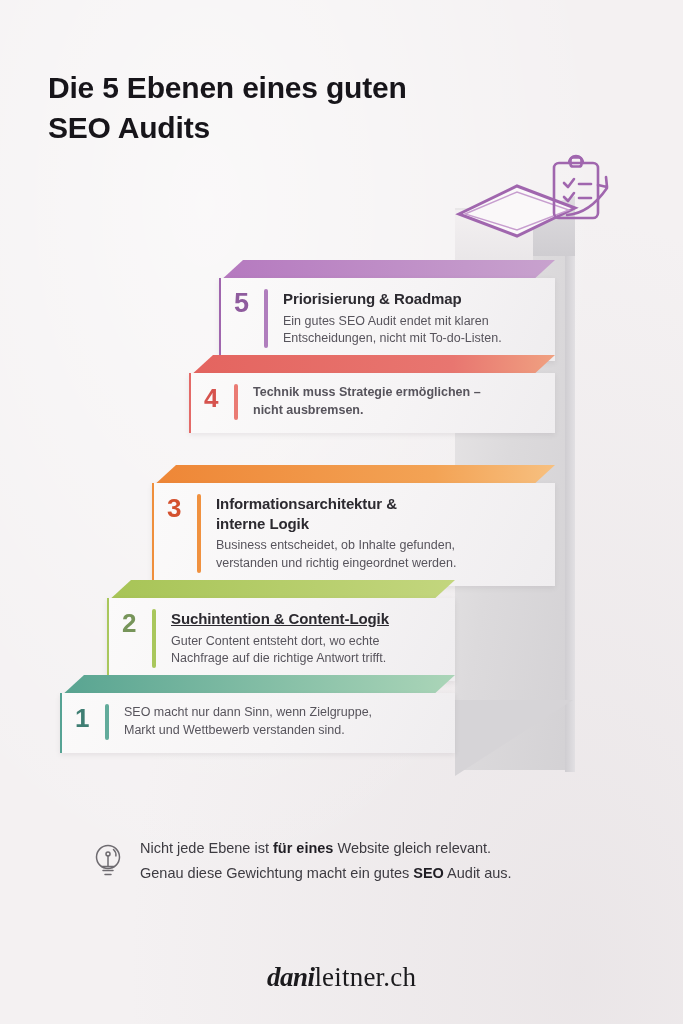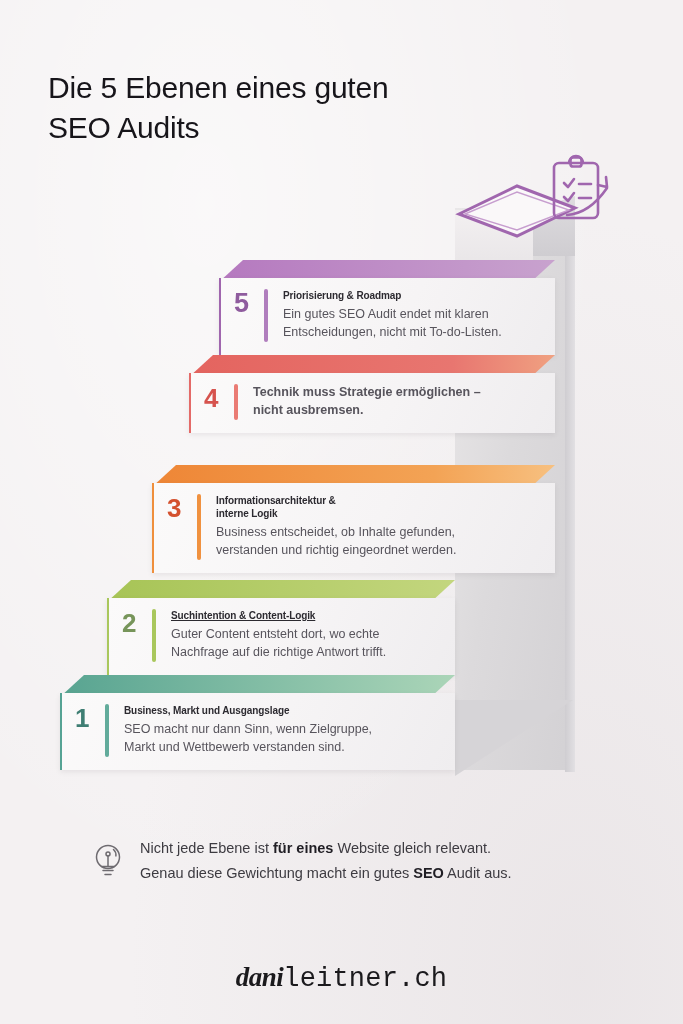--- a/index.html
+++ b/index.html
@@ -28,21 +28,21 @@
   }
 
   
   .title {
     position: absolute;
     left: 48px;
     top: 68px;
     width: 560px;
     font-size: 30px;
     line-height: 1.33;
-    font-weight: 400;
+    font-weight: 700;
     letter-spacing: -0.2px;
     color: #17151a;
     z-index: 8;
   }
 
   
   .stage {
     position: absolute;
     left: 0;
     top: 140px;
@@ -175,21 +175,21 @@
     flex: 0 0 4px;
     width: 4px;
     align-self: stretch;
     margin-right: 15px;
     border-radius: 2px;
   }
 
   .txt { flex: 1 1 auto; min-width: 0; }
 
   .step-title {
-    font-size: 10px;
+    font-size: 15px;
     font-weight: 700;
     line-height: 1.3;
     color: #2c2a30;
     letter-spacing: -0.1px;
     margin-bottom: 4px;
   }
 
   .step-desc {
     font-size: 12.5px;
     line-height: 1.42;
@@ -242,21 +242,21 @@
   }
 
   .logo .dani {
     font-family: Liberation Serif, serif;
     font-style: italic;
     font-weight: 700;
     letter-spacing: -0.5px;
   }
 
   .logo .rest {
-    font-family: Liberation Mono, monospace;
+    font-family: Liberation Serif, serif;
     font-weight: 300;
     letter-spacing: 0.2px;
   }
 </style>
 </head>
 <body>
 
 <div class="paper-texture"></div>
 
 <h1 class="title" style="white-space: pre-line;">Die 5 Ebenen eines guten
@@ -370,21 +370,20 @@
         <stop offset="0" stop-color="#58a491"></stop>
             <stop offset="1" stop-color="#abd5b8"></stop>
       </linearGradient>
         </defs>
       <polygon points="0,22 24,0 395,0 371,22" fill="url(#g1)"></polygon>
     </svg>
     <div class="card" style="border-left-color:#56a394">
       <div class="num" style="color:#3f7e73">1</div>
       <div class="accent-bar" style="background:#62ab9b"></div>
       <div class="txt">
-        <div class="step-title" style="white-space: pre-line;">Business, Markt und Ausgangslage</div>
         <div class="step-desc" style="white-space: pre-line;">SEO macht nur dann Sinn, wenn Zielgruppe,
 Markt und Wettbewerb verstanden sind.</div>
       </div>
     </div>
   </div>
 </div>
 
 <svg class="clipboard" viewBox="0 0 78 74">
   <g fill="none" stroke="#a066ae" stroke-width="2.6" stroke-linecap="round" stroke-linejoin="round">
     <rect x="13" y="11" width="44" height="55" rx="5"></rect>

